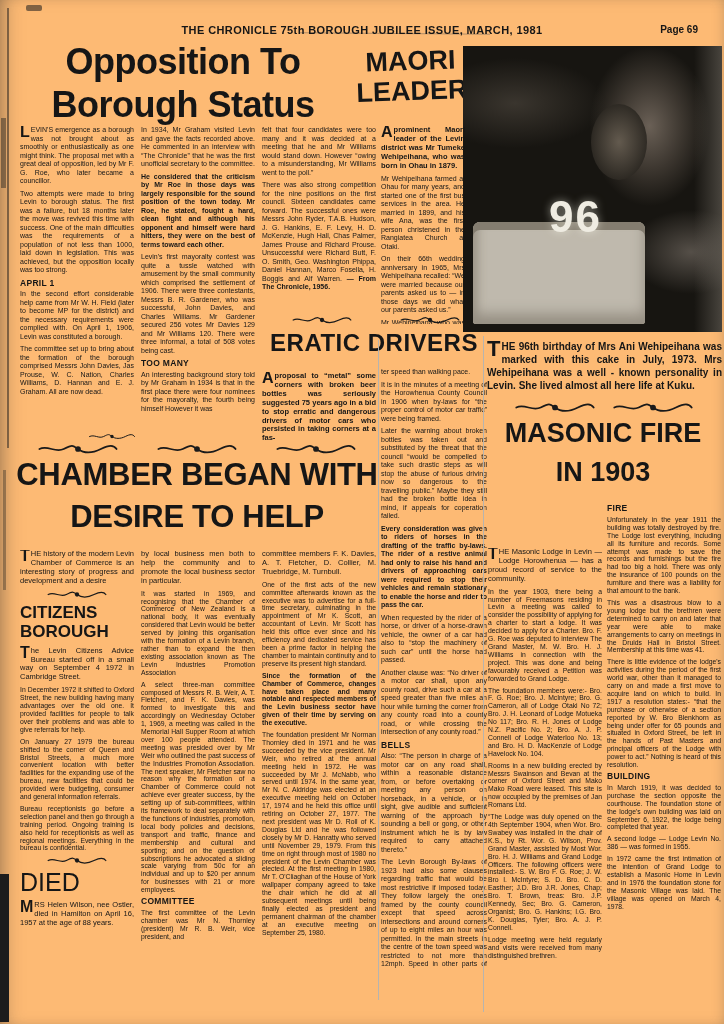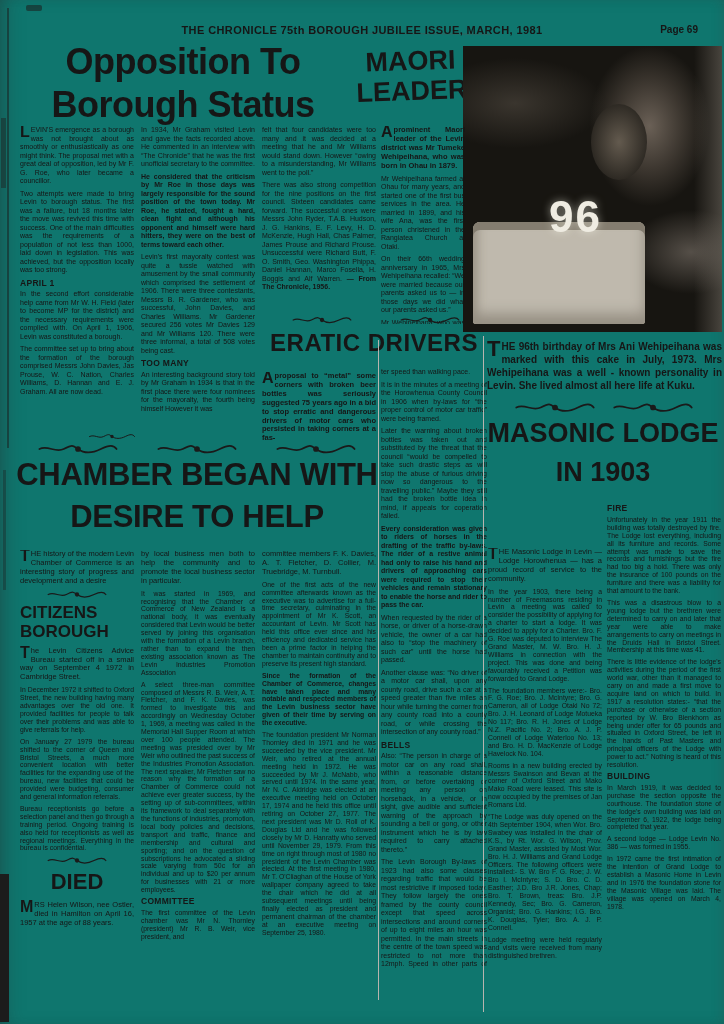--- a/index.html
+++ b/index.html
@@ -1,35 +1,35 @@
 <!DOCTYPE html>
 <html><head>
 <meta charset="utf-8">
 <title>The Chronicle — Page 69</title>
 <style>
   html,body { margin:0; padding:0; background:#9a9894; }
   .page {
     position:relative; width:724px; height:1024px; margin:0 auto;
-    background:#0f766e; color:#161616;
+    background:#fdba74; color:#161616;
     font-family:"Liberation Sans", sans-serif;
     overflow:hidden;
     box-shadow: inset 14px 0 22px -14px rgba(40,40,40,.55), inset -6px 0 14px -8px rgba(60,60,60,.35);
   }
   .abs { position:absolute; }
   
   .masthead { left:0; right:0; top:24px; text-align:center; font-size:11px; font-weight:bold; letter-spacing:.4px; }
   .pagenum { right:26px; top:24px; font-size:10px; font-weight:bold; }
   
   .opp-head { left:16px; top:40px; width:334px; text-align:center; font-weight:bold; font-size:36px; line-height:43px; letter-spacing:-.5px; }
   .maori-head { left:356px; top:46px; width:110px; text-align:center; font-weight:bold; font-size:27px; line-height:30px; transform:rotate(-2deg); }
   .eratic-head { left:258px; top:329px; width:232px; text-align:center; font-weight:bold; font-size:24px; letter-spacing:.5px; }
   .chamber-head { left:12px; top:454px; width:370px; text-align:center; font-weight:bold; font-size:31px; line-height:42px; letter-spacing:-.3px; }
   .masonic-head { left:482px; top:414px; width:242px; text-align:center; font-weight:bold; font-size:27px; line-height:39px; }
   .citizens-head { text-align:left; font-weight:bold; font-size:17px; line-height:19px; margin:4px 0 6px; }
-  .died-head { text-align:center; font-weight:bold; font-size:22px; line-height:26px; margin:4px 0 6px; }
+  .died-head { font-weight:normal; font-size:25px; line-height:26px; margin:4px 0 6px; }
   
   .bodycol { position:absolute; width:114px; font-size:7px; line-height:8.5px; text-align:justify; overflow:hidden; }
   .bodycol p { margin:0 0 4px 0; }
   .narrow { width:84px; }
   .small { font-size:6.8px; line-height:7.9px; }
   .sub { text-align:left; font-weight:bold; font-size:8.5px; letter-spacing:.3px; margin:3px 0; }
   .b { font-weight:bold; }
   .lead { font-size:7.5px; line-height:8.9px; }
   .dc::first-letter { float:left; font-size:16px; line-height:12px; padding-right:1px; font-weight:bold; }
   
@@ -224,21 +224,21 @@
     <svg class="orn" viewBox="0 0 120 14" width="86" height="11">
         <path d="M6 7 C 18 1, 28 13, 40 7 S 52 1, 60 7 S 80 13, 92 7 S 110 1, 114 7" stroke="#1a1a1a" stroke-width="2.4" fill="none" stroke-linecap="round"></path>
         <circle cx="60" cy="7" r="4" fill="#1a1a1a"></circle>
       </svg>
     <svg class="orn" viewBox="0 0 120 14" width="86" height="11">
         <path d="M6 7 C 18 1, 28 13, 40 7 S 52 1, 60 7 S 80 13, 92 7 S 110 1, 114 7" stroke="#1a1a1a" stroke-width="2.4" fill="none" stroke-linecap="round"></path>
         <circle cx="60" cy="7" r="4" fill="#1a1a1a"></circle>
       </svg>
   </div>
   <div class="abs masonic-head">
-    <div>MASONIC LODGE</div>
+    <div>MASONIC FIRE</div>
     <div>IN 1903</div>
   </div>
 
   <div class="bodycol small" style="left:488px; top:502px; height:520px;margin-top:46px;">
     <p class="dc lead">THE Masonic Lodge in Levin — Lodge Horowhenua — has a proud record of service to the community.</p>
     <p>In the year 1903, there being a number of Freemasons residing in Levin a meeting was called to consider the possibility of applying for a charter to start a lodge. It was decided to apply for a Charter. Bro. F. G. Roe was deputed to interview The Grand Master, M. W. Bro. H. J. Williams in connection with the project. This was done and being favourably received a Petition was forwarded to Grand Lodge.</p>
     <p>The foundation members were:- Bro. F. G. Roe; Bro. J. McIntyre; Bro. G. Cameron, all of Lodge Otaki No 72; Bro. J. H. Leonard of Lodge Motueka No 117; Bro. R. H. Jones of Lodge N.Z. Pacific No. 2; Bro. A. J. P. Connell of Lodge Waterloo No. 13; and Bro. H. D. MacKenzie of Lodge Havelock No. 104.</p>
     <p>Rooms in a new building erected by Messrs Swainson and Bevan at the corner of Oxford Street and Mako Mako Road were leased. This site is now occupied by the premises of Jan Romans Ltd.</p>
     <p>“The Lodge was duly opened on the 4th September 1904, when Wor. Bro. Swabey was installed in the chair of K.S., by Rt. Wor. G. Wilson, Prov. Grand Master, assisted by Most Wor. Bro. H. J. Williams and Grand Lodge Officers. The following officers were installed:- S. W. Bro F. G. Roe; J. W. Bro I. McIntyre; S. D. Bro. C. D. Easther; J.D. Bro J.R. Jones, Chap; Bro. T. Brown, treas: Bro. J.P. Kennedy, Sec; Bro. G. Cameron, Organist; Bro. G. Hankins; I.G. Bro. K. Douglas, Tyler; Bro. A. J. P. Connell.</p>
     <p>Lodge meeting were held regularly and visits were received from many distinguished brethren.</p>

